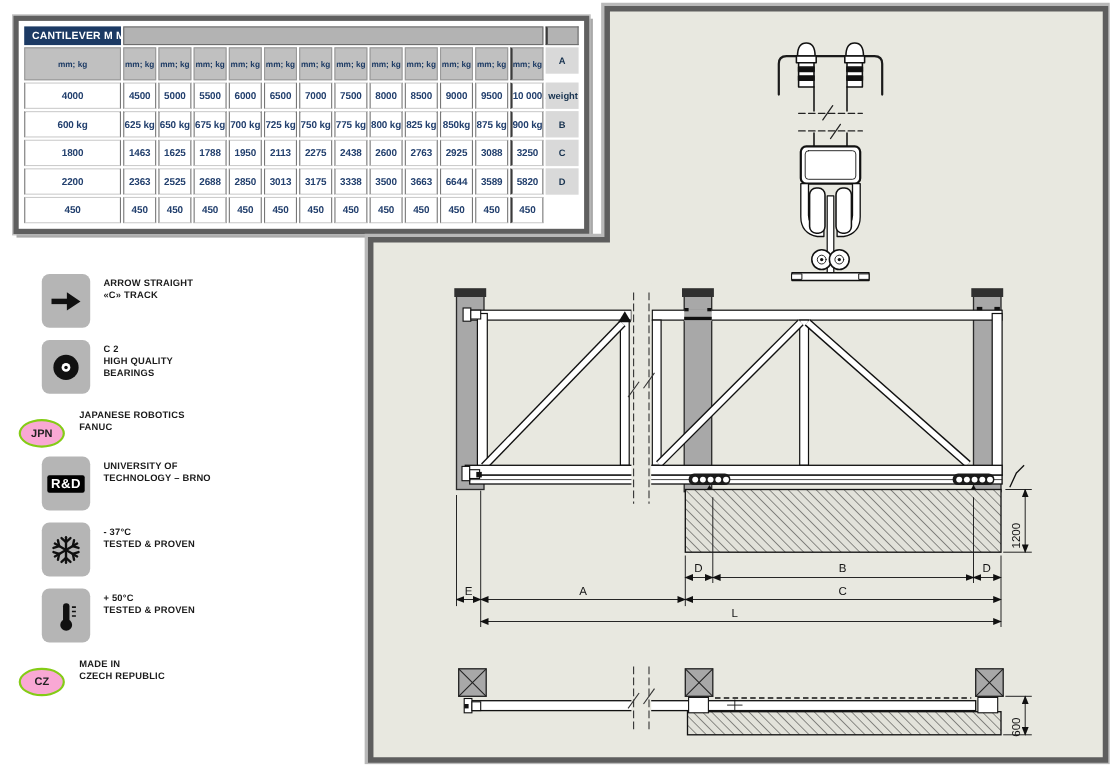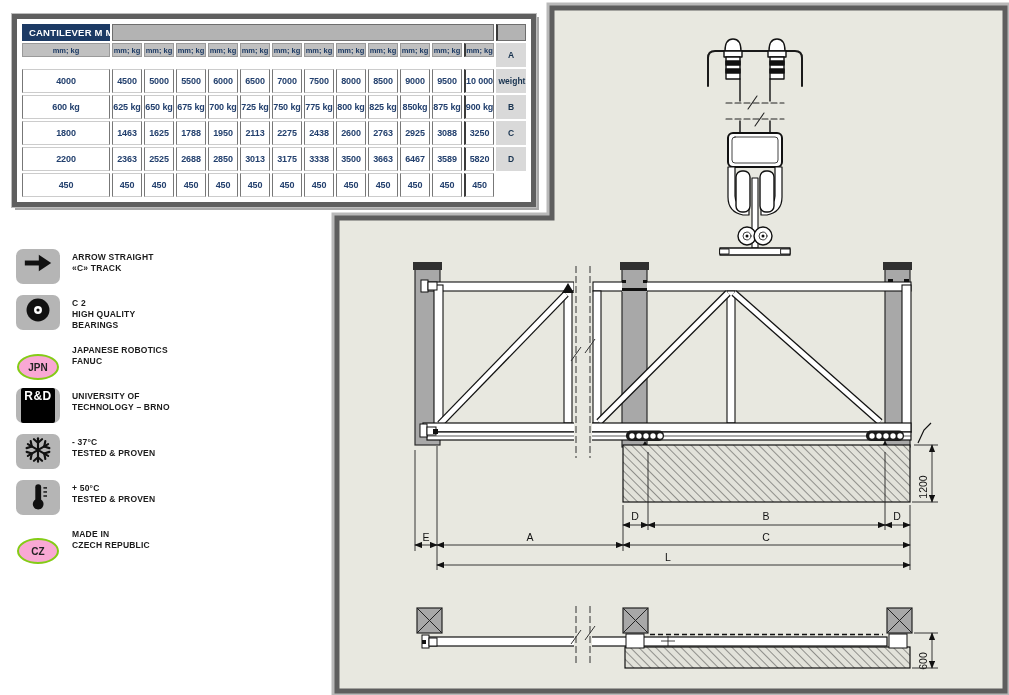--- a/index.html
+++ b/index.html
@@ -11,32 +11,32 @@
               border:5px solid #5f5f5f;outline:1px solid #bdbdbd;
               box-shadow:3px 3px 0 #a9a9a9;padding:5px;box-sizing:border-box;}
   .tbl{display:grid;grid-template-columns:88px repeat(13,1fr);gap:2px;}
   .cell{display:flex;align-items:center;justify-content:center;box-sizing:border-box;
         white-space:nowrap;overflow:hidden;}
   .title-chip{background:#1c3a64;color:#fff;font-weight:bold;font-size:9.5px;
               justify-content:flex-start;padding-left:7px;height:17px;letter-spacing:.2px;}
   .band{background:#b3b3b3;border:1px solid #6e6e6e;grid-column:span 12;height:17px;}
   .band-end{background:#b3b3b3;border:1px solid #6e6e6e;height:17px;}
   .unit{background:#c0c0c0;color:#1c3a64;font-size:7.5px;font-weight:bold;
-        border:1px solid #9a9a9a;height:14px;}
+        border:1px solid #9a9a9a;height:30px;}
   .rowlabel{background:#d9d9d9;color:#17324f;font-weight:bold;font-size:8.5px;height:24px;}
   .val{background:#fff;color:#23406e;font-size:9px;font-weight:bold;letter-spacing:-.1px;
        border-left:1px solid #777;border-right:1px solid #777;
        border-top:1px solid #ccc;border-bottom:1px solid #ccc;height:24px;}
   .sep{border-left:2px solid #3a3a3a !important;}
 
   
   .features{position:absolute;left:16px;top:249px;display:flex;flex-direction:column;gap:11px;}
   .feat{display:flex;align-items:flex-start;gap:12px;min-height:35px;}
-  .tile{width:44px;height:35px;background:#b5b5b5;border-radius:7px;flex:none;
-        display:flex;justify-content:center;}
+  .tile{width:44px;height:49px;background:#b5b5b5;border-radius:7px;flex:none;
+        display:flex;align-items:center;justify-content:center;margin-left:22px;}
   .oval-wrap{width:44px;height:35px;flex:none;display:flex;align-items:center;justify-content:center;}
   .oval{width:38px;height:22px;border:2px solid #84cc16;border-radius:50%;background:#f9a8d4;
         display:flex;align-items:center;justify-content:center;
         font-size:10px;font-weight:bold;color:#222;margin-top:15px;}
   .rndbox{background:#000;color:#fff;font-weight:bold;font-size:12px;padding:1px 3px;
           border-radius:2px;letter-spacing:.5px;}
   .lines{font-size:8.5px;font-weight:600;color:#1b1b1b;line-height:11px;
          padding-top:3px;letter-spacing:.2px;}
 
   
@@ -111,21 +111,21 @@
         <div class="cell val">2200</div>
         <div class="cell val">2363</div>
         <div class="cell val">2525</div>
         <div class="cell val">2688</div>
         <div class="cell val">2850</div>
         <div class="cell val">3013</div>
         <div class="cell val">3175</div>
         <div class="cell val">3338</div>
         <div class="cell val">3500</div>
         <div class="cell val">3663</div>
-        <div class="cell val">6467</div>
+        <div class="cell val">6644</div>
         <div class="cell val">3589</div>
         <div class="cell val sep">5820</div>
         <div class="cell rowlabel">D</div>
         <div class="cell val">450</div>
         <div class="cell val">450</div>
         <div class="cell val">450</div>
         <div class="cell val">450</div>
         <div class="cell val">450</div>
         <div class="cell val">450</div>
         <div class="cell val">450</div>

